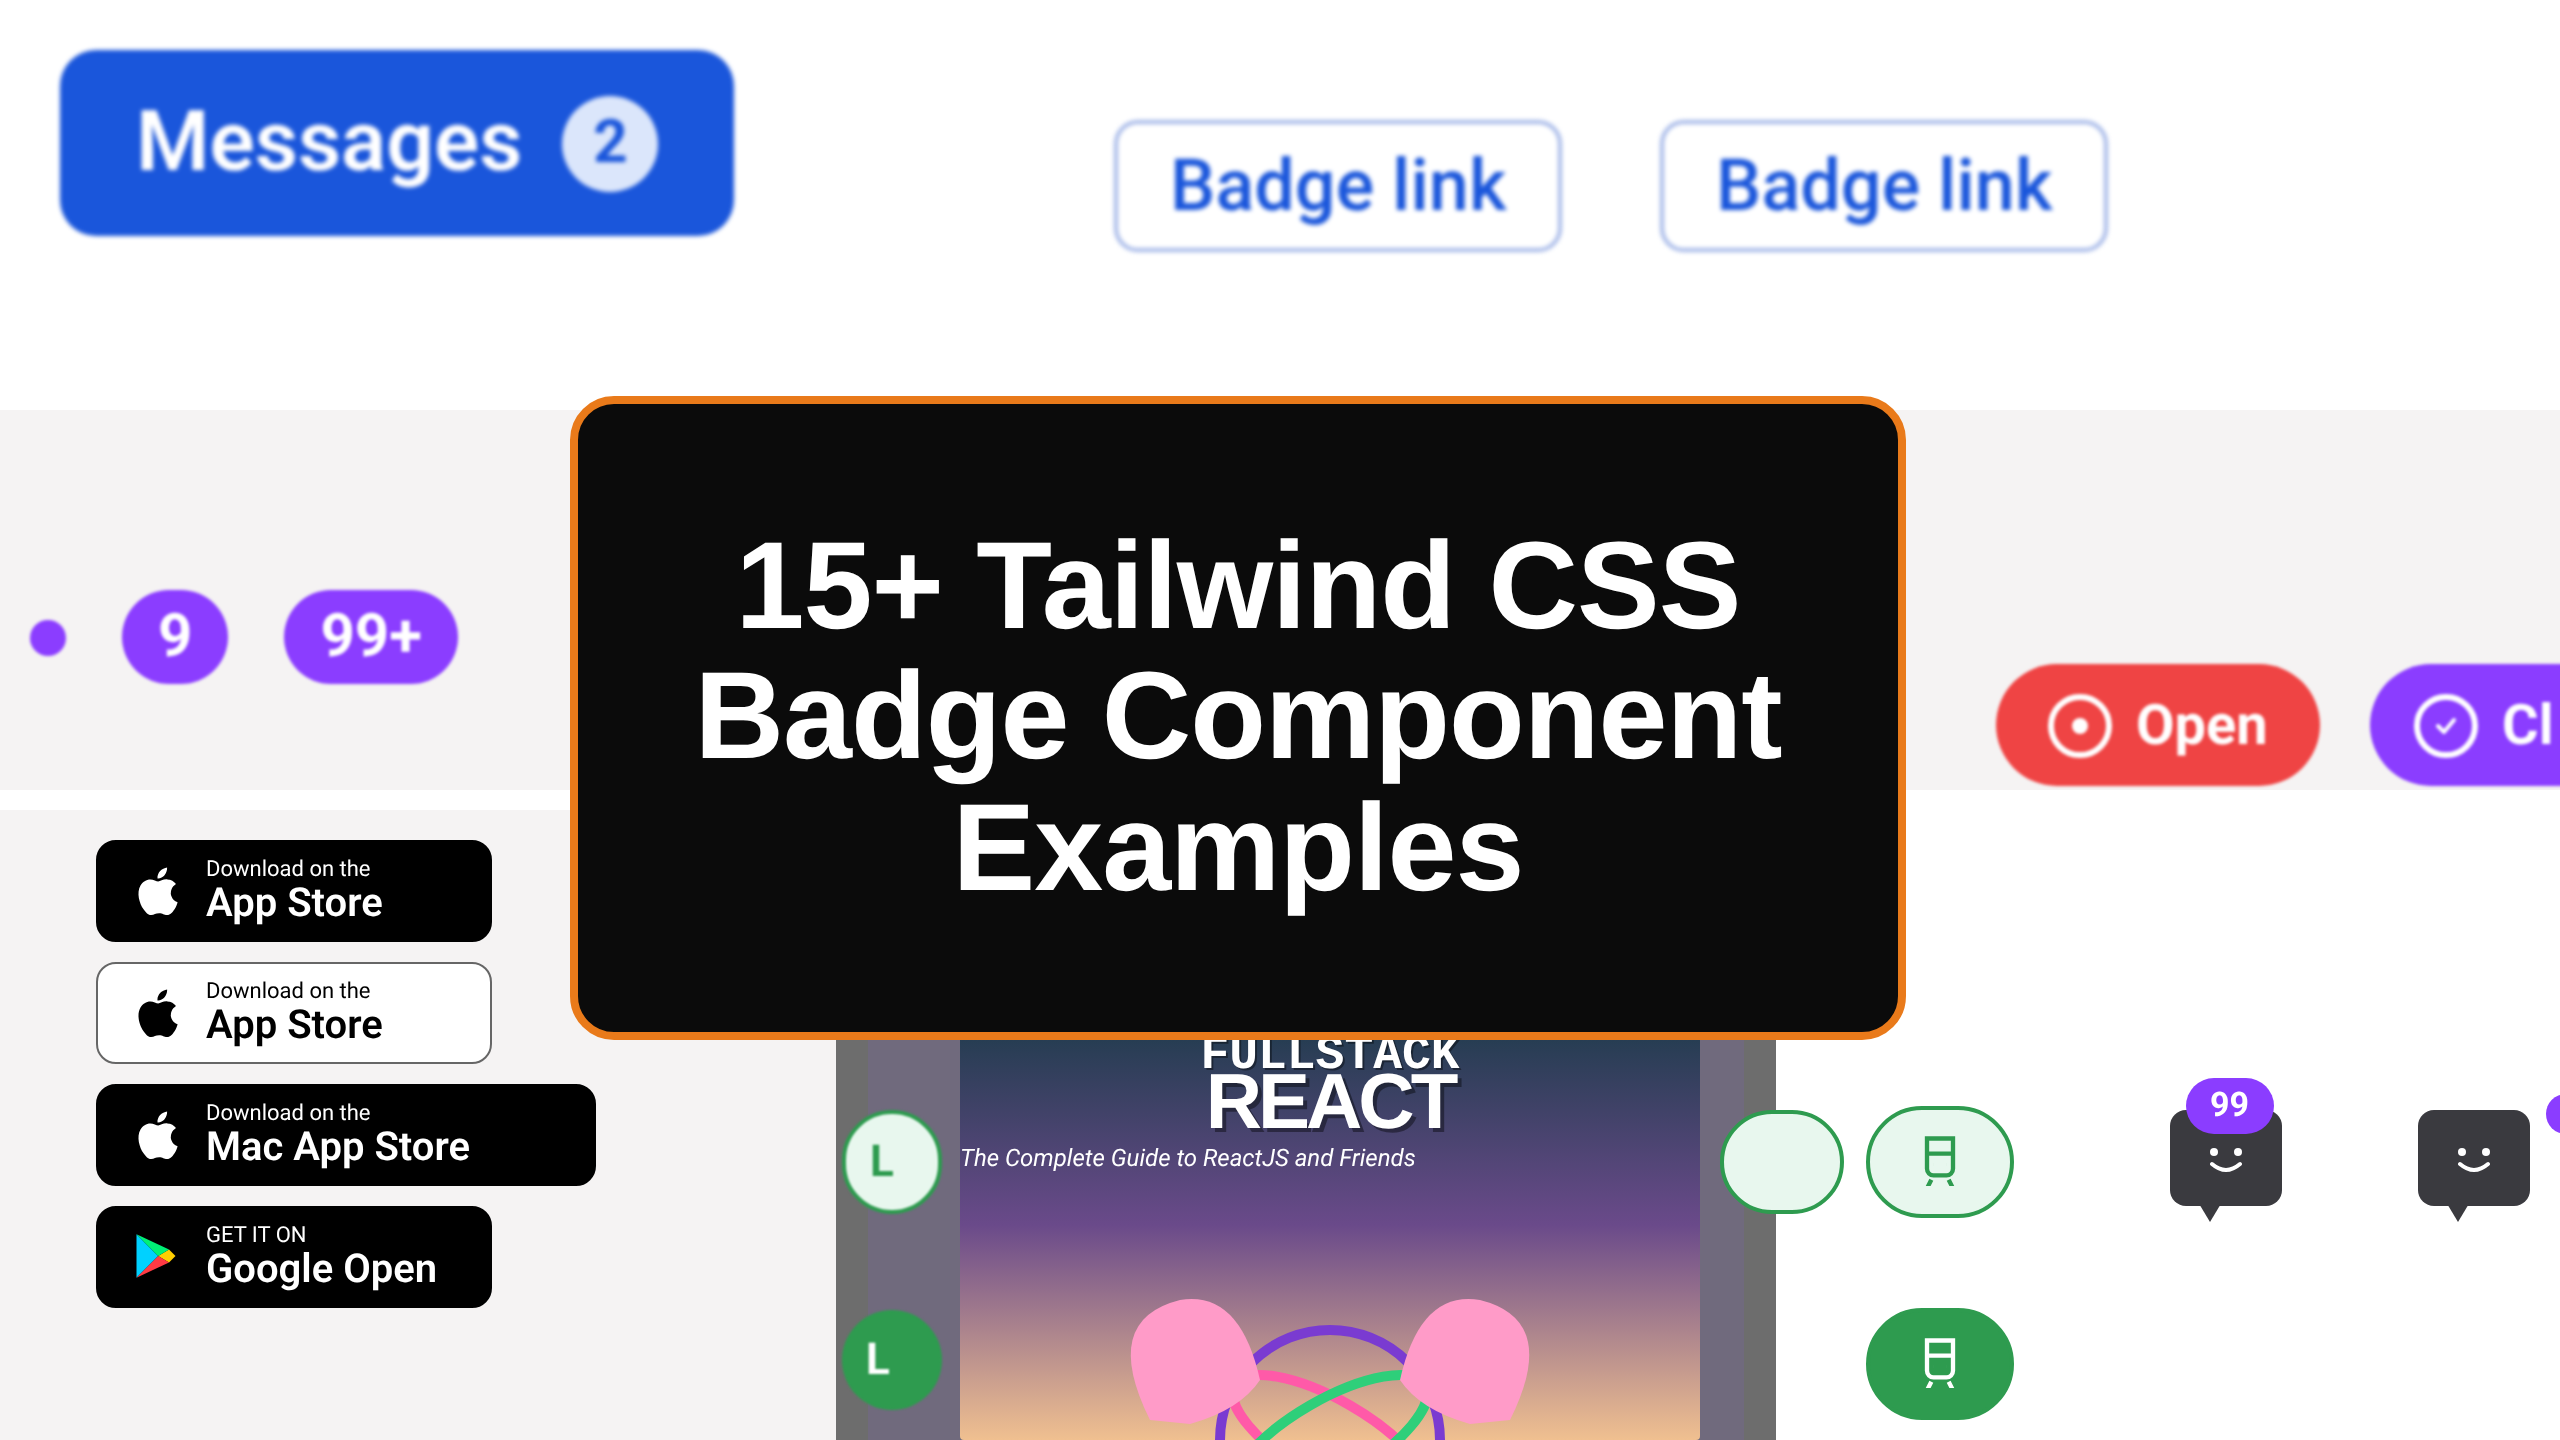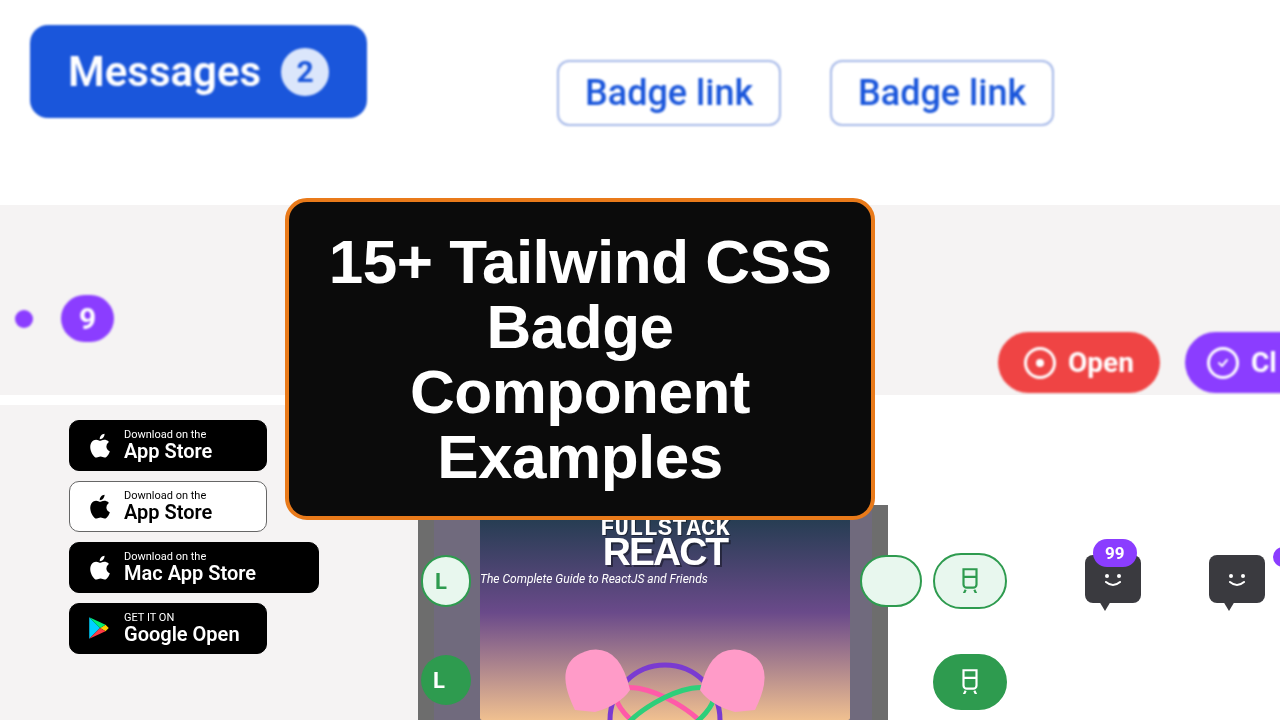--- a/index.html
+++ b/index.html
@@ -112,21 +112,21 @@
     width: 32px;
     height: 32px;
     border: 3px solid #fff;
     border-radius: 50%;
     display: flex;
     align-items: center;
     justify-content: center;
   }
 
   
-  .store-col { position: absolute; left: 69px; top: 420px; display: flex; flex-direction: column; gap: 10px; }
+  .store-col { position: absolute; left: 48px; top: 420px; display: flex; flex-direction: column; gap: 10px; }
   .store-badge {
     display: flex;
     align-items: center;
     gap: 10px;
     border-radius: 10px;
     padding: 8px 16px;
     width: fit-content;
     min-width: 198px;
   }
   .store-badge.dark { background: #000; color: #fff; border: 1px solid #000; }
@@ -242,21 +242,21 @@
   
   .partial-pill-l { position: absolute; left: 421px; top: 555px; width: 50px; height: 52px; background: #e8f7ee; border: 2px solid #2e9b4f; border-radius: 999px; display:flex; align-items:center; padding-left:12px; color:#2e9b4f; font-weight:700; font-size:22px; filter: blur(0.6px); }
   .partial-pill-l2 { position: absolute; left: 421px; top: 655px; width: 50px; height: 50px; background: #2e9b4f; border-radius: 999px; display:flex; align-items:center; padding-left:12px; color:#fff; font-weight:700; font-size:22px; filter: blur(0.6px); }
   .partial-pill-r { position: absolute; left: 860px; top: 555px; width: 62px; height: 52px; background: #e8f7ee; border: 2px solid #2e9b4f; border-radius: 999px; }
 
   
   .title-card {
     position: absolute;
     left: 285px;
     top: 198px;
-    width: 590px;
+    width: 668px;
     height: 322px;
     background: #0b0b0b;
     border: 4px solid #e97a1a;
     border-radius: 22px;
     display: flex;
     align-items: center;
     justify-content: center;
     text-align: center;
     padding: 10px 30px;
   }
@@ -280,20 +280,21 @@
   <span>Messages</span>
   <span class="count-circle">2</span>
 </div>
 
 <div class="badge-link b1">Badge link</div>
 <div class="badge-link b2">Badge link</div>
 
 <div class="purple-wrap">
   <div class="dot-pill"></div>
   <div class="purple-pill">9</div>
+  <div class="purple-pill">99+</div>
 </div>
 
 <div class="status-open">
   <span class="circle-icon">
     <svg width="12" height="12" viewBox="0 0 12 12">
         <circle cx="6" cy="6" r="4" fill="#fff"></circle>
       </svg>
   </span>
   <span>Open</span>
 </div>

